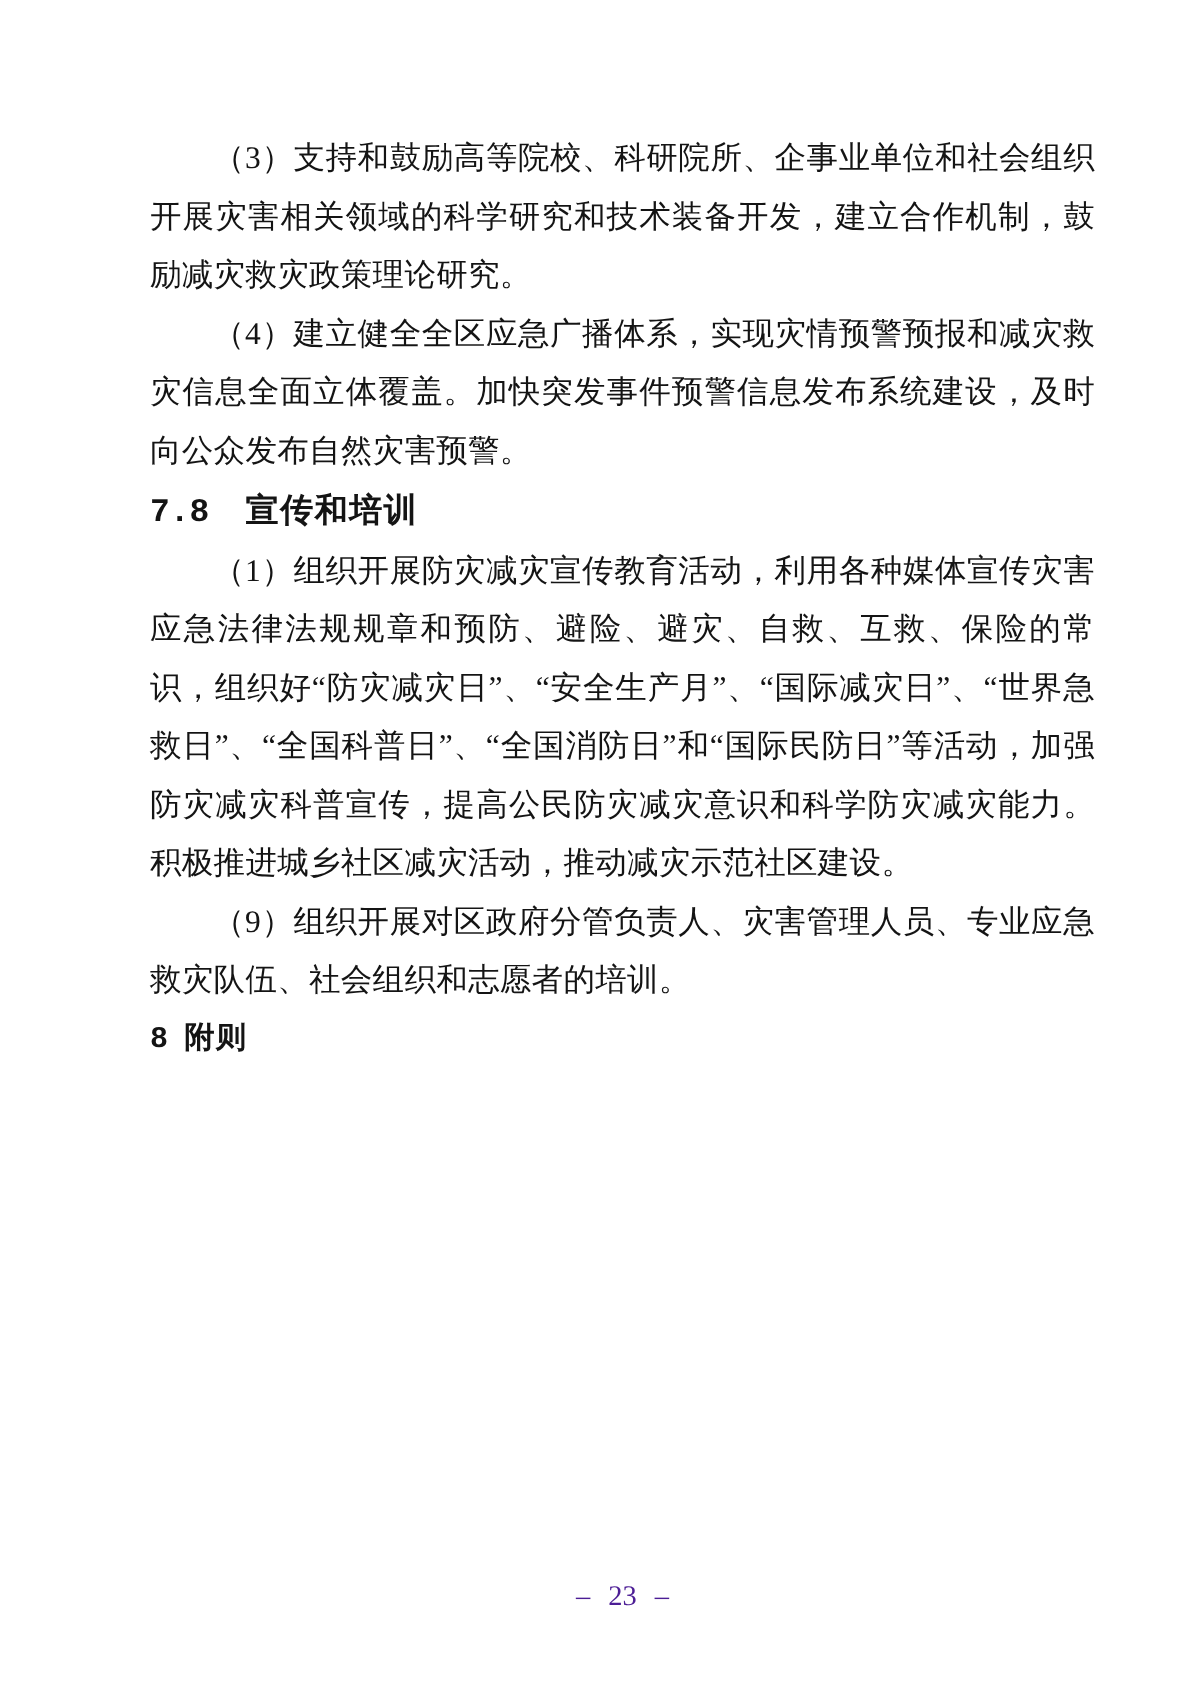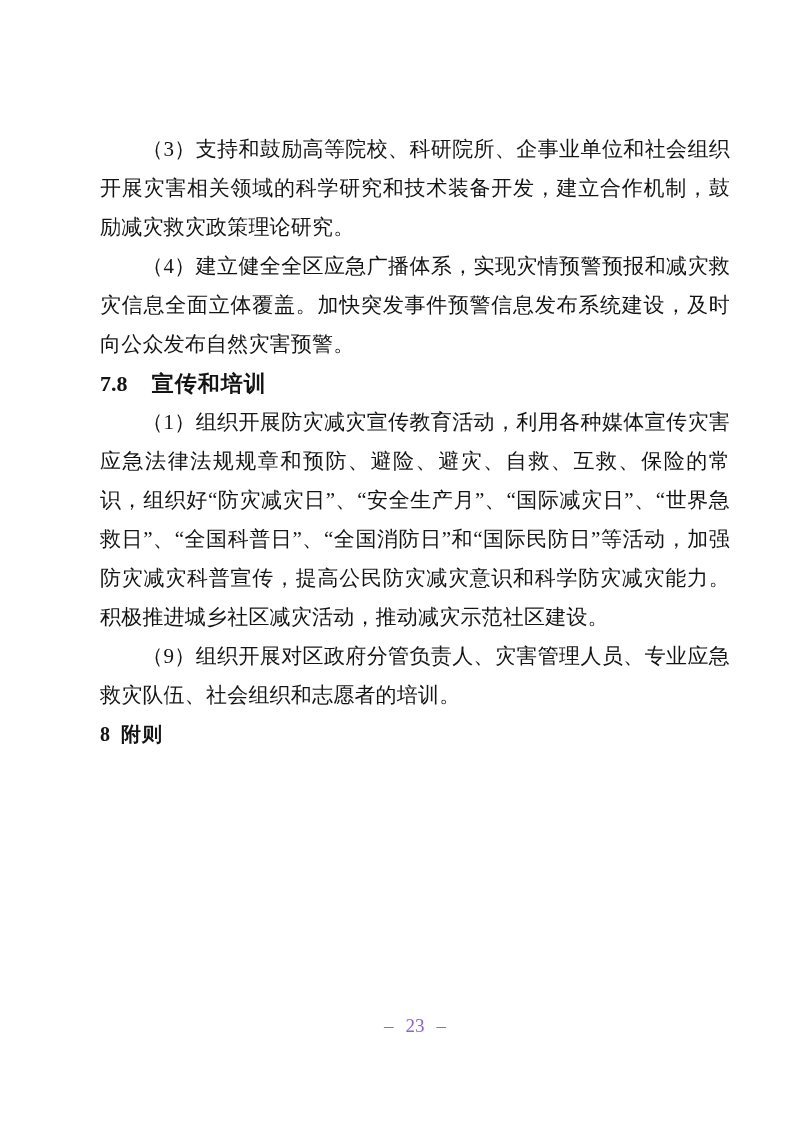--- a/index.html
+++ b/index.html
@@ -14,59 +14,58 @@
     background: #ffffff;
     font-family: "Liberation Serif", "DejaVu Serif", serif;
     color: #141414;
     overflow: hidden;
   }
   .content {
     position: absolute;
     left: 100px;
     top: 86px;
     width: 630px;
-    margin-top: 44px;
   }
   .para {
     margin: 0;
     font-size: 21px;
     line-height: 39px;
     text-align: justify;
     text-indent: 2em;
     letter-spacing: 0.2px;
   }
   .heading {
     margin: 0;
     font-size: 22px;
     line-height: 39px;
     font-weight: bold;
     text-align: left;
   }
   .heading.h1 {
     font-size: 20px;
   }
   .heading .num {
-    font-family: Liberation Serif, serif;
+    font-family: Liberation Mono, monospace;
     margin-right: 0.55em;
   }
   .heading .num.wide {
     margin-right: 1.1em;
   }
   .heading .ttl {
     font-family: "Liberation Sans", "DejaVu Sans", sans-serif;
     letter-spacing: 1px;
   }
   .footer {
     position: absolute;
     left: 100px;
-    top: 1015px;
+    top: 1054px;
     width: 630px;
     text-align: center;
     font-size: 19px;
-    color: #8b5cf6;
+    color: #4c1d95;
   }
   .footer .pagenum {
     margin: 0 12px;
   }
 </style>
 </head>
 <body>
 
 <div class="page">
   <div class="content">

